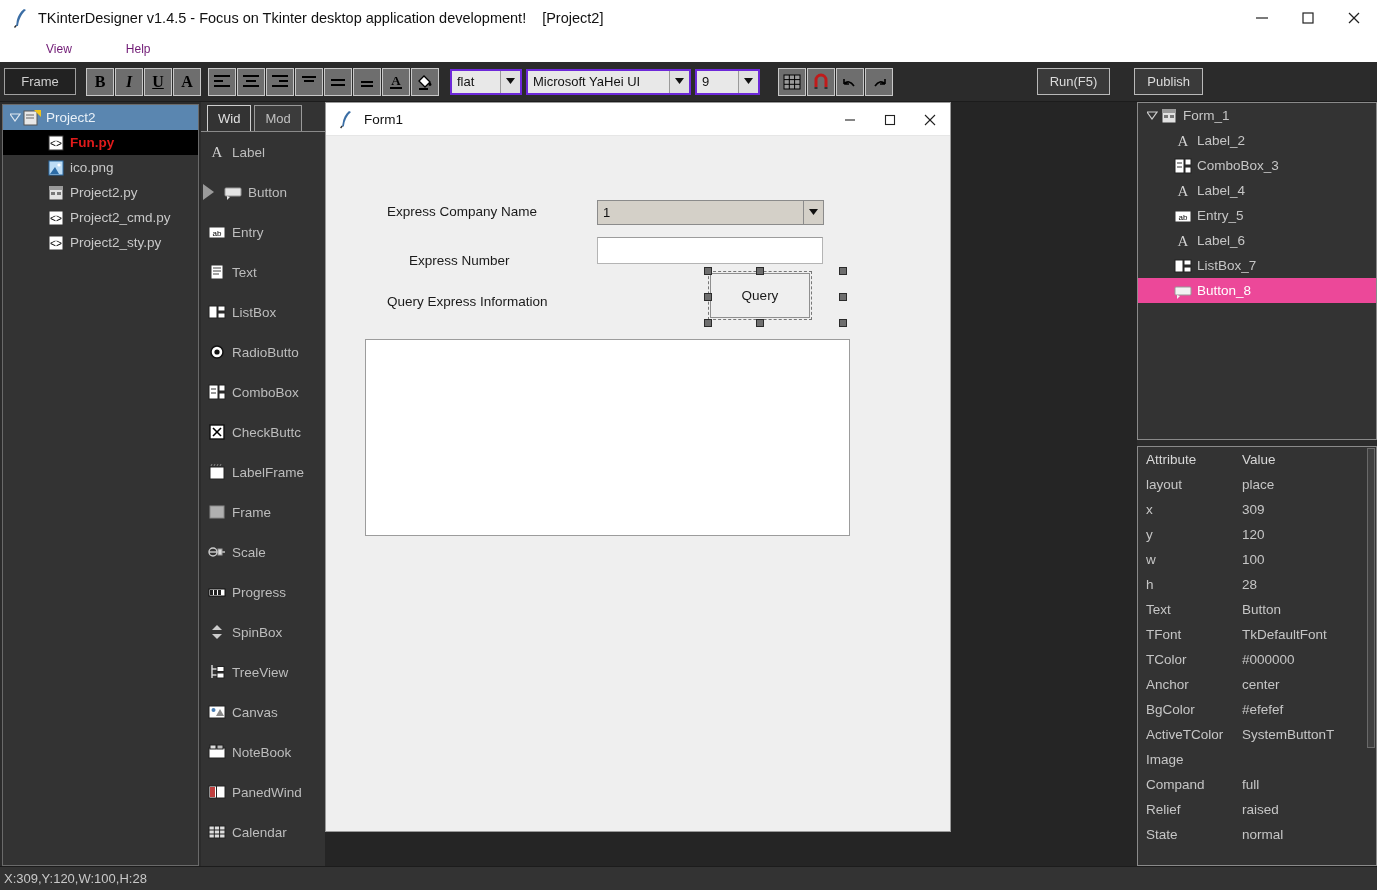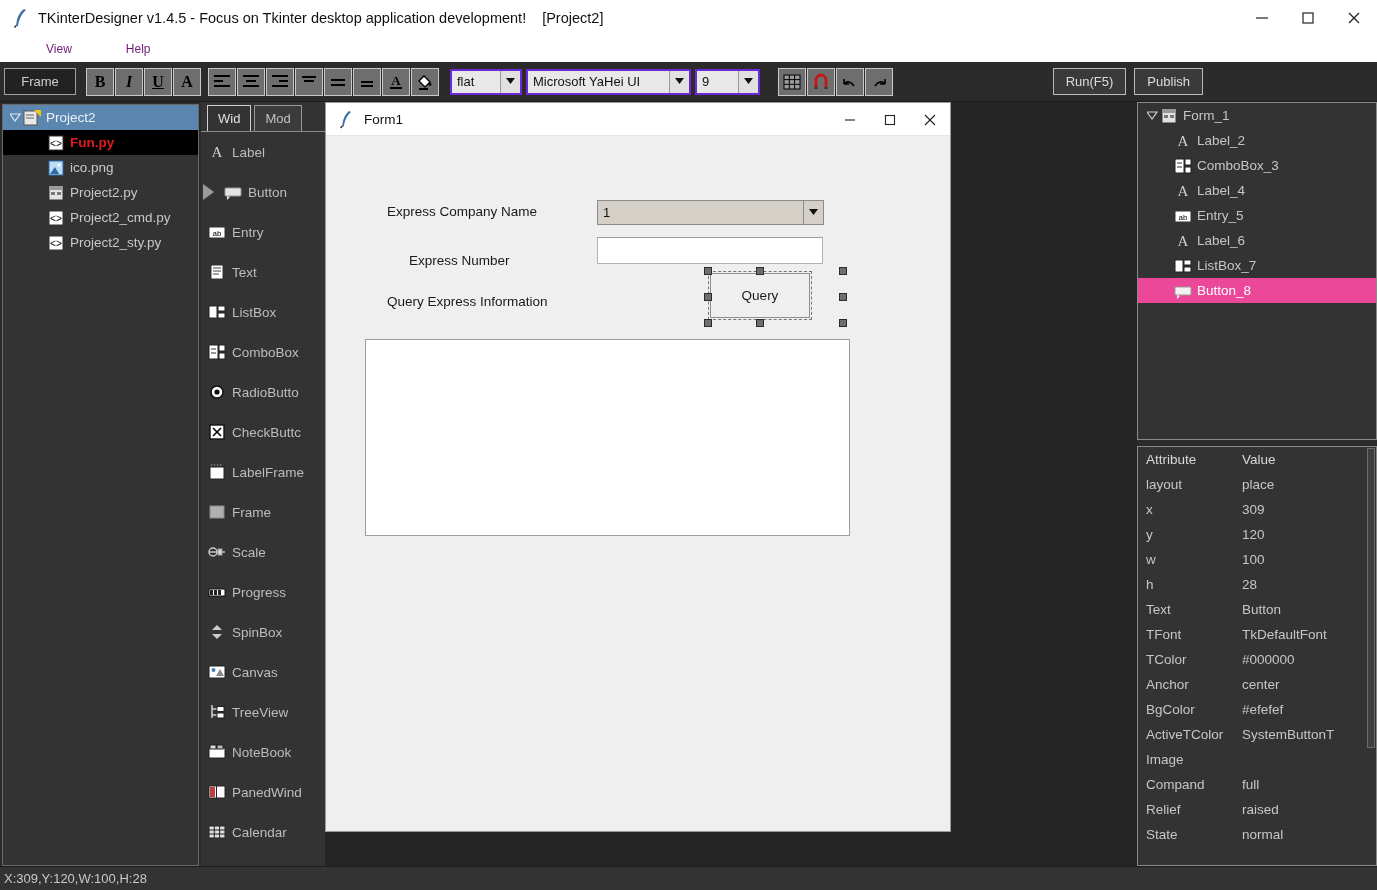--- a/index.html
+++ b/index.html
@@ -67,21 +67,21 @@
   }
   .tb-combo .val { padding-left: 5px; flex: 1; overflow: hidden; white-space: nowrap; }
   .tb-combo .arrow {
     width: 20px; height: 100%; background: #e1e1e1; border-left: 1px solid #9a9a9a;
     display: flex; align-items: center; justify-content: center;
   }
   .tb-action {
     height: 27px; padding: 0 12px;
     background: #3a3a3a; border: 1px solid #b9b9b9; color: #dcdcdc;
     font-size: 13px; display: flex; align-items: center; justify-content: center;
-    margin-left: 8px;
+    margin-left: 24px;
   }
 
   
   #main { position: absolute; top: 102px; left: 0; right: 0; bottom: 24px; }
 
   
   #project-tree {
     position: absolute; left: 2px; top: 2px; width: 197px; bottom: 0;
     background: #333333; border: 1px solid #6a6a6a;
     overflow: hidden;
@@ -508,43 +508,43 @@
             <rect x="10" y="2" width="7" height="5" fill="#fff" stroke="#222"></rect>
             <rect x="10" y="9" width="7" height="5" fill="#fff" stroke="#222"></rect>
           </svg>
       </span>
       <span>ListBox</span>
     </div>
 
     <div class="pal-item">
       <span class="pal-ico">
         <svg width="18" height="16">
+            <circle cx="9" cy="8" r="6" fill="#fff" stroke="#111" stroke-width="1.5"></circle>
+            <circle cx="9" cy="8" r="2.6" fill="#111"></circle>
+          </svg>
+      </span>
+      <span>RadioButto</span>
+    </div>
+
+    <div class="pal-item">
+      <span class="pal-ico">
+        <svg width="18" height="16">
             <rect x="1" y="1" width="9" height="14" fill="#fff" stroke="#222"></rect>
             <line x1="3" y1="5" x2="8" y2="5" stroke="#333"></line>
             <line x1="3" y1="9" x2="8" y2="9" stroke="#333"></line>
             <rect x="11" y="1" width="6" height="6" fill="#fff" stroke="#222"></rect>
             <rect x="11" y="9" width="6" height="6" fill="#fff" stroke="#222"></rect>
           </svg>
       </span>
       <span>ComboBox</span>
     </div>
 
     <div class="pal-item">
       <span class="pal-ico">
         <svg width="18" height="16">
-            <circle cx="9" cy="8" r="6" fill="#fff" stroke="#111" stroke-width="1.5"></circle>
-            <circle cx="9" cy="8" r="2.6" fill="#111"></circle>
-          </svg>
-      </span>
-      <span>RadioButto</span>
-    </div>
-
-    <div class="pal-item">
-      <span class="pal-ico">
-        <svg width="18" height="16">
             <rect x="2" y="1" width="14" height="14" fill="#fff" stroke="#111" stroke-width="1.4"></rect>
             <line x1="5" y1="4" x2="13" y2="12" stroke="#000" stroke-width="1.6"></line>
             <line x1="13" y1="4" x2="5" y2="12" stroke="#000" stroke-width="1.6"></line>
           </svg>
       </span>
       <span>CheckButtc</span>
     </div>
 
     <div class="pal-item">
       <span class="pal-ico">
@@ -597,39 +597,39 @@
             <polygon points="9,1 14,6 4,6" fill="#ccc"></polygon>
             <polygon points="9,15 14,10 4,10" fill="#ccc"></polygon>
           </svg>
       </span>
       <span>SpinBox</span>
     </div>
 
     <div class="pal-item">
       <span class="pal-ico">
         <svg width="18" height="16">
-            <rect x="1" y="2" width="16" height="12" fill="#fff" stroke="#222"></rect>
-            <circle cx="5.5" cy="6" r="2" fill="#4a7fb5"></circle>
-            <polygon points="8,12 12,5 16,12" fill="#888"></polygon>
-          </svg>
-      </span>
-      <span>Canvas</span>
-    </div>
-
-    <div class="pal-item">
-      <span class="pal-ico">
-        <svg width="18" height="16">
             <line x1="4" y1="1" x2="4" y2="14" stroke="#ddd" stroke-width="1.4"></line>
             <line x1="4" y1="5" x2="9" y2="5" stroke="#ddd" stroke-width="1.4"></line>
             <line x1="4" y1="11" x2="9" y2="11" stroke="#ddd" stroke-width="1.4"></line>
             <rect x="9" y="2.5" width="7" height="5" fill="#fff" stroke="#222"></rect>
             <rect x="9" y="9" width="7" height="5" fill="#fff" stroke="#222"></rect>
           </svg>
       </span>
       <span>TreeView</span>
+    </div>
+
+    <div class="pal-item">
+      <span class="pal-ico">
+        <svg width="18" height="16">
+            <rect x="1" y="2" width="16" height="12" fill="#fff" stroke="#222"></rect>
+            <circle cx="5.5" cy="6" r="2" fill="#4a7fb5"></circle>
+            <polygon points="8,12 12,5 16,12" fill="#888"></polygon>
+          </svg>
+      </span>
+      <span>Canvas</span>
     </div>
 
     <div class="pal-item">
       <span class="pal-ico">
         <svg width="18" height="16">
             <rect x="1" y="4" width="16" height="10" fill="#fff" stroke="#222"></rect>
             <rect x="2" y="1" width="6" height="4" fill="#ddd" stroke="#222"></rect>
             <rect x="9" y="1" width="6" height="4" fill="#bbb" stroke="#222"></rect>
           </svg>
       </span>

